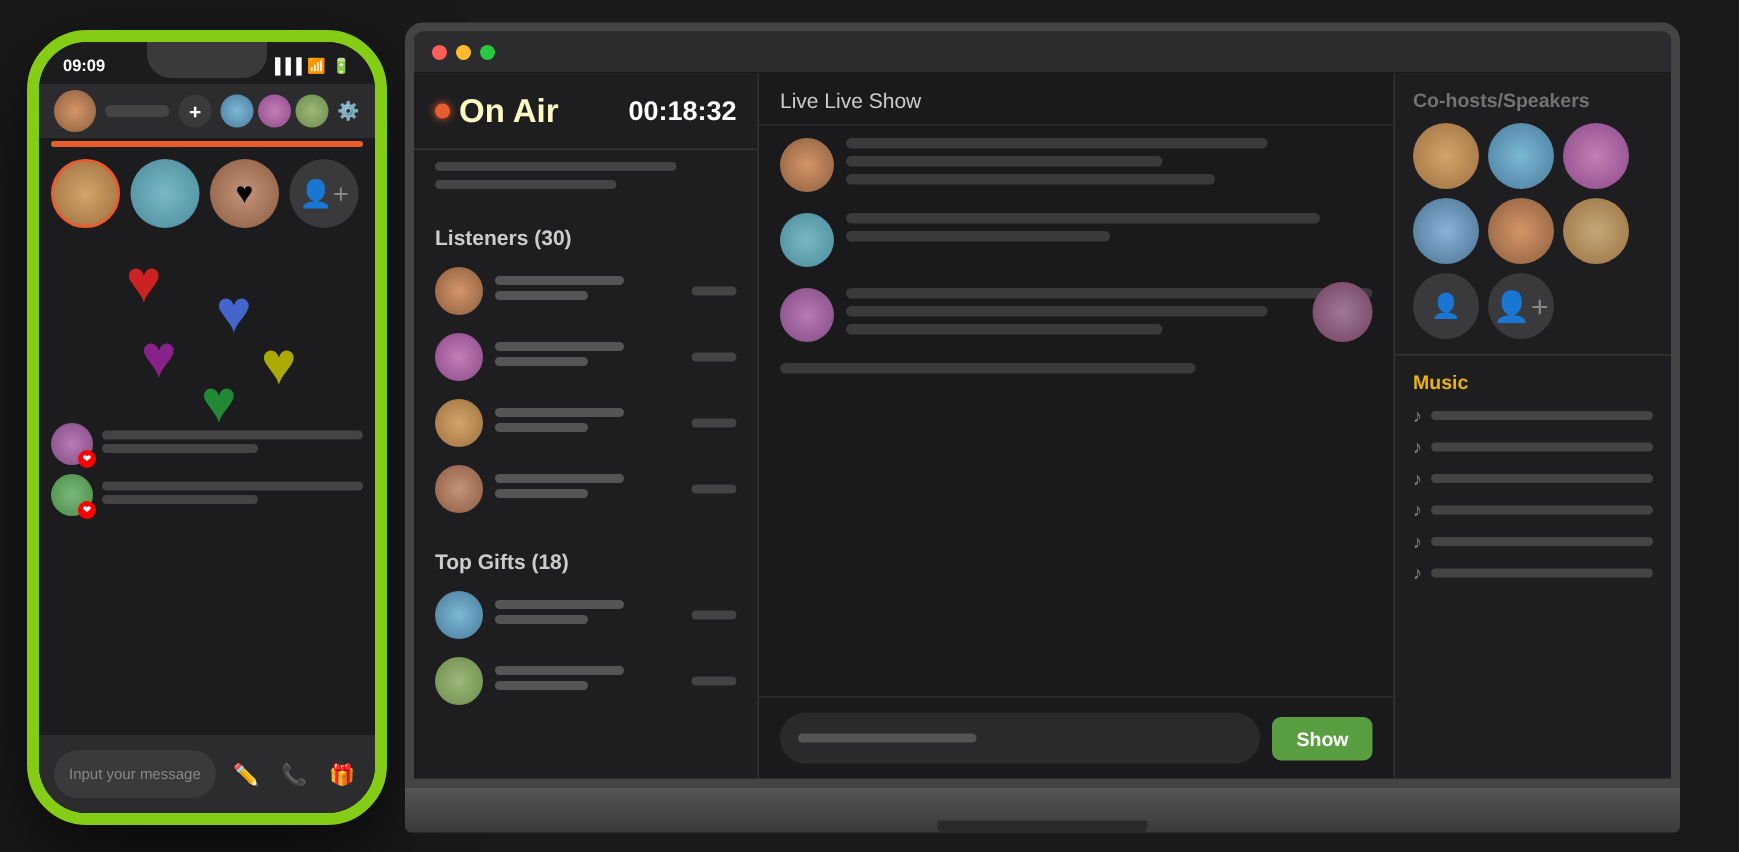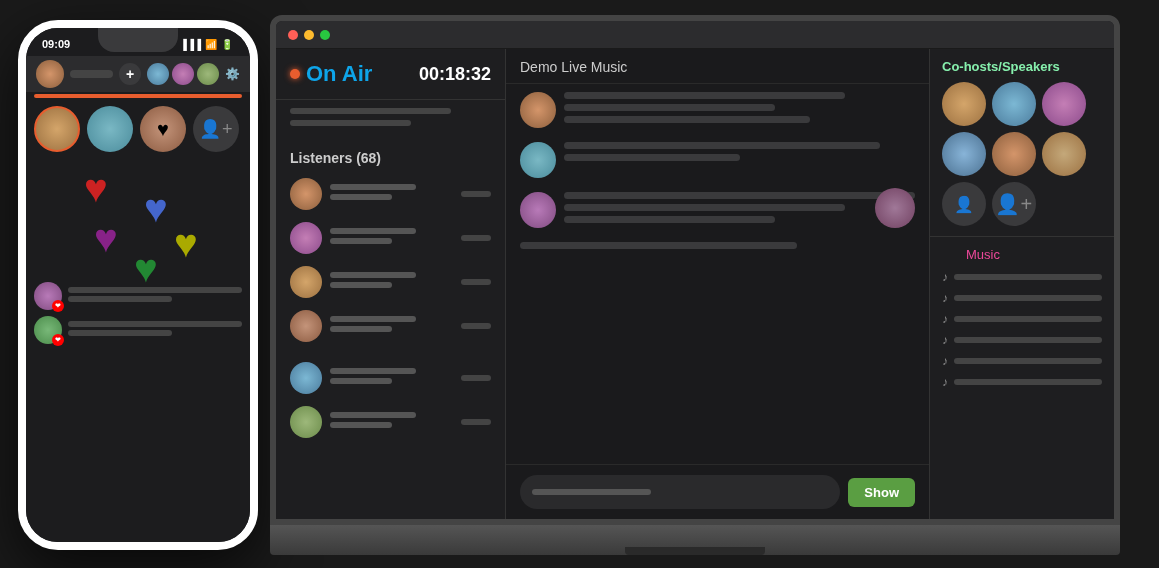--- a/index.html
+++ b/index.html
@@ -22,21 +22,21 @@
 
     
     .phone {
       position: absolute;
       left: 18px;
       top: 20px;
       width: 240px;
       height: 530px;
       background: #1c1c1e;
       border-radius: 40px;
-      border: 8px solid #ffffff;
+      border: 8px solid #84cc16;
       box-shadow: 0 20px 60px rgba(0,0,0,0.7);
       overflow: hidden;
     }
     .phone-notch {
       position: absolute;
       top: 0; left: 50%;
       transform: translateX(-50%);
       width: 80px; height: 24px;
       background: #3a3a3c;
       border-radius: 0 0 16px 16px;
@@ -232,21 +232,21 @@
     }
     .on-air-bar {
       display: flex;
       align-items: center;
       justify-content: space-between;
       padding: 12px 14px;
       border-bottom: 1px solid #333;
     }
     .on-air-label {
       display: flex; align-items: center; gap: 6px;
-      font-size: 22px; font-weight: 700; color: #0ea5e9;
+      font-size: 22px; font-weight: 700; color: #fef9c3;
     }
     .on-air-dot {
       width: 10px; height: 10px; border-radius: 50%;
       background: #e85d2e;
       box-shadow: 0 0 6px #e85d2e;
     }
     .timer-text {
       font-size: 18px; color: #fff; font-weight: 600;
     }
     .end-btn {
@@ -362,44 +362,43 @@
       width: 185px;
       background: #1e1e20;
       border-left: 1px solid #333;
       display: flex; flex-direction: column;
     }
     .cohosts-section {
       padding: 10px 12px;
       border-bottom: 1px solid #333;
     }
     .cohosts-title {
-      color: #86efac; font-size: 13px; font-weight: 600;
+      color: #737373; font-size: 13px; font-weight: 600;
       margin-bottom: 8px;
     }
     .cohosts-avatars {
       display: flex; flex-wrap: wrap; gap: 6px;
     }
     .cohost-av {
       width: 44px; height: 44px; border-radius: 50%;
       overflow: hidden; flex-shrink: 0;
     }
     .add-cohost-btn {
       width: 44px; height: 44px; border-radius: 50%;
       background: #3a3a3c;
       display: flex; align-items: center; justify-content: center;
       color: #888; font-size: 20px;
     }
 
     .music-section {
       padding: 10px 12px;
     }
     .music-title {
-      color: #ec4899; font-size: 13px; font-weight: 400;
+      color: #eab308; font-size: 13px; font-weight: 700;
       margin-bottom: 8px;
-      margin-left: 24px;
     }
     .music-row {
       display: flex; align-items: center; gap: 6px;
       margin-bottom: 7px;
     }
     .music-note {
       color: #888; font-size: 12px; flex-shrink: 0;
     }
     .music-line {
       background: #444; height: 6px; border-radius: 3px;
@@ -485,20 +484,28 @@
           <div class="phone-msg-av av9" style="width:28px;height:28px;border-radius:50%;position:relative;">
             <div class="badge-red">❤</div>
           </div>
           <div class="phone-msg-content">
             <div class="phone-msg-line"></div>
             <div class="phone-msg-line short"></div>
           </div>
         </div>
       </div>
 
+      <div class="phone-bottom-bar">
+        <div class="phone-input-area">
+          <span class="phone-input-placeholder">Input your message</span>
+        </div>
+        <div class="phone-bottom-icon">✏️</div>
+        <div class="phone-bottom-icon">📞</div>
+        <div class="phone-bottom-icon">🎁</div>
+      </div>
 
     </div>
   </div>
 
   <div class="laptop">
     <div class="laptop-screen">
 
       <div class="laptop-titlebar">
         <div class="titlebar-dot dot-red"></div>
         <div class="titlebar-dot dot-yellow"></div>
@@ -516,21 +523,21 @@
             </div>
             <span class="timer-text">00:18:32</span>
           </div>
 
           <div class="on-air-details">
             <div class="detail-line w80"></div>
             <div class="detail-line w60"></div>
           </div>
 
           <div class="listeners-section">
-            <div class="section-title">Listeners (68)</div>
+            <div class="section-title">Listeners (30)</div>
 
             <div class="listener-row">
               <div class="listener-av av1"></div>
               <div class="listener-info">
                 <div class="listener-name-line w70"></div>
                 <div class="listener-name-line w50"></div>
               </div>
               <div class="listener-action"></div>
             </div>
             <div class="listener-row">
@@ -552,20 +559,21 @@
             <div class="listener-row">
               <div class="listener-av av7"></div>
               <div class="listener-info">
                 <div class="listener-name-line w70"></div>
                 <div class="listener-name-line w50"></div>
               </div>
               <div class="listener-action"></div>
             </div>
 
             <div class="top-gifts-section">
+              <div class="section-title">Top Gifts (18)</div>
               <div class="listener-row">
                 <div class="listener-av av2"></div>
                 <div class="listener-info">
                   <div class="listener-name-line w70"></div>
                   <div class="listener-name-line w50"></div>
                 </div>
                 <div class="listener-action"></div>
               </div>
               <div class="listener-row">
                 <div class="listener-av av4"></div>
@@ -574,21 +582,21 @@
                   <div class="listener-name-line w50"></div>
                 </div>
                 <div class="listener-action"></div>
               </div>
 
             </div>
           </div>
         </div>
 
         <div class="laptop-middle">
-          <div class="show-title">Demo Live Music</div>
+          <div class="show-title">Live Live Show</div>
 
           <div class="chat-messages">
 
             <div class="chat-msg">
               <div class="chat-av av1"></div>
               <div class="chat-bubble">
                 <div class="chat-line w80"></div>
                 <div class="chat-line w60"></div>
                 <div class="chat-line w70"></div>
               </div>

